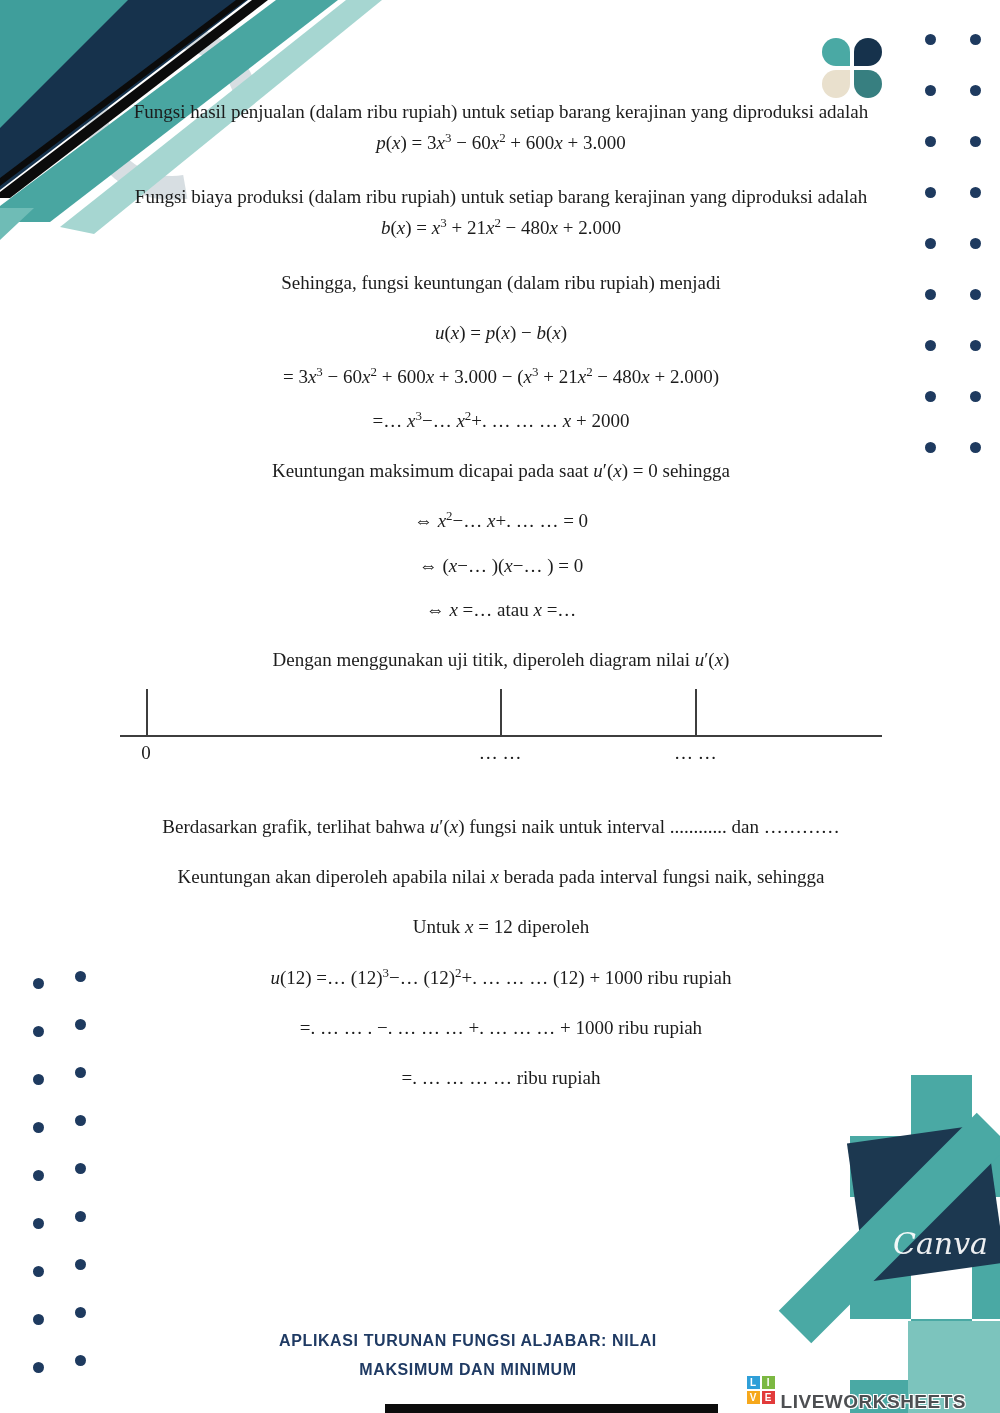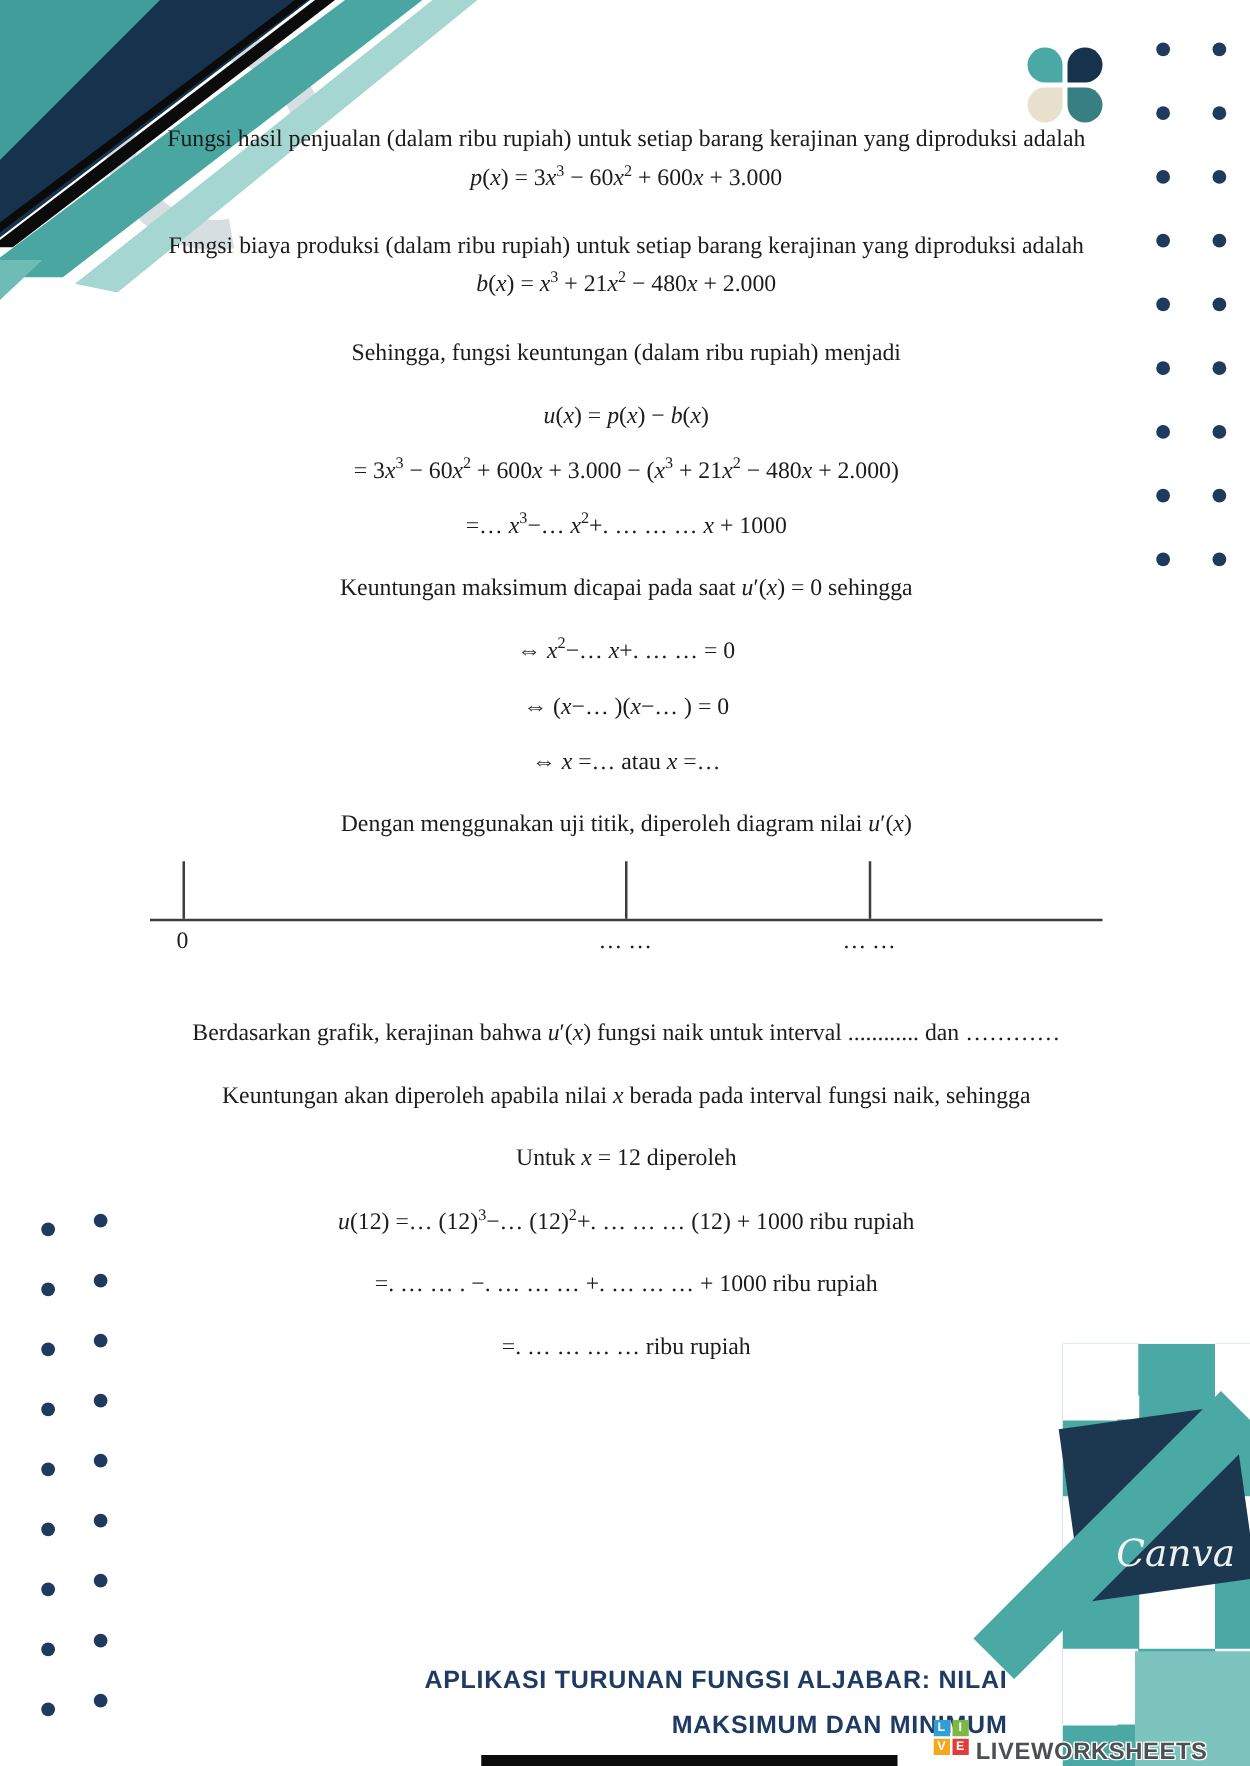--- a/index.html
+++ b/index.html
@@ -25,23 +25,23 @@
   .msup { font-size:0.68em; vertical-align:super; line-height:0; }
 
   
   .numline { position:relative; height:48px; border-bottom:2px solid #3d3d3d; margin-top:12px; }
   .tick { position:absolute; bottom:0; width:2px; height:46px; background:#3d3d3d; }
   .nl-labels { position:relative; height:32px; margin-bottom:42px; }
   .nl-label { position:absolute; transform:translateX(-50%); white-space:nowrap; }
 
   
   .footer-title {
-    position:absolute; left:106px; top:1326px; width:700px; text-align:right;
+    position:absolute; left:118px; top:1326px; width:700px; text-align:center;
     font-family:"Liberation Sans","DejaVu Sans",sans-serif; font-weight:700;
-    font-size:20px; line-height:1.82; letter-spacing:0.6px; color:#1f3a63; z-index:3;
+    font-size:16px; line-height:1.82; letter-spacing:0.6px; color:#1f3a63; z-index:3;
   }
 
   
   .brand { position:absolute; right:34px; top:1367px; display:flex; align-items:center; gap:6px; z-index:4; }
   .brand-grid { display:grid; grid-template-columns:13px 13px; grid-template-rows:13px 13px; gap:2px; }
   .bg-cell {
     color:#fff; font-size:10px; font-weight:700; font-family:"Liberation Sans",sans-serif;
     display:flex; align-items:center; justify-content:center;
   }
   .c-l{background:#2f9fd8;} .c-i{background:#7cb842;} .c-v{background:#f6a81c;} .c-e{background:#e23b3b;}
@@ -174,42 +174,42 @@
   <div class="br-light"></div>
 </div>
 
 <div class="content">
   <p class="just mb-lg"><span>Fungsi hasil penjualan (dalam ribu rupiah) untuk setiap barang kerajinan yang diproduksi adalah </span><span class="mvar">p</span><span>(</span><span class="mvar">x</span><span>) = 3</span><span class="mvar">x</span><span class="msup">3</span><span> − 60</span><span class="mvar">x</span><span class="msup">2</span><span> + 600</span><span class="mvar">x</span><span> + 3.000</span></p>
   <p class="just mb-lg"><span>Fungsi biaya produksi (dalam ribu rupiah) untuk setiap barang kerajinan yang diproduksi adalah </span><span class="mvar">b</span><span>(</span><span class="mvar">x</span><span>) = </span><span class="mvar">x</span><span class="msup">3</span><span> + 21</span><span class="mvar">x</span><span class="msup">2</span><span> − 480</span><span class="mvar">x</span><span> + 2.000</span></p>
   <p class="mb-md">Sehingga, fungsi keuntungan (dalam ribu rupiah) menjadi</p>
 
   <p class="math mb-sm"><span class="mvar">u</span><span>(</span><span class="mvar">x</span><span>) = </span><span class="mvar">p</span><span>(</span><span class="mvar">x</span><span>) − </span><span class="mvar">b</span><span>(</span><span class="mvar">x</span><span>)</span></p>
   <p class="math mb-sm ind1"><span>= 3</span><span class="mvar">x</span><span class="msup">3</span><span> − 60</span><span class="mvar">x</span><span class="msup">2</span><span> + 600</span><span class="mvar">x</span><span> + 3.000 − (</span><span class="mvar">x</span><span class="msup">3</span><span> + 21</span><span class="mvar">x</span><span class="msup">2</span><span> − 480</span><span class="mvar">x</span><span> + 2.000)</span></p>
-  <p class="math mb-md ind1"><span>=… </span><span class="mvar">x</span><span class="msup">3</span><span>−… </span><span class="mvar">x</span><span class="msup">2</span><span>+. … … … </span><span class="mvar">x</span><span> + 1000</span></p>
+  <p class="math mb-md ind1"><span>=… </span><span class="mvar">x</span><span class="msup">3</span><span>−… </span><span class="mvar">x</span><span class="msup">2</span><span>+. … … … </span><span class="mvar">x</span><span> + 2000</span></p>
 
   <p class="mb-md"><span>Keuntungan maksimum dicapai pada saat </span><span class="mvar">u</span><span>′(</span><span class="mvar">x</span><span>) = 0 sehingga</span></p>
 
   <p class="math mb-sm ind2"><span>⇔ </span><span class="mvar">x</span><span class="msup">2</span><span>−… </span><span class="mvar">x</span><span>+. … … = 0</span></p>
   <p class="math mb-sm ind2"><span>⇔ (</span><span class="mvar">x</span><span>−… )(</span><span class="mvar">x</span><span>−… ) = 0</span></p>
   <p class="math mb-md ind2"><span>⇔ </span><span class="mvar">x</span><span> =… atau </span><span class="mvar">x</span><span> =…</span></p>
 
   <p><span>Dengan menggunakan uji titik, diperoleh diagram nilai </span><span class="mvar">u</span><span>′(</span><span class="mvar">x</span><span>)</span></p>
 
   <div class="numline">
     <div class="tick" style="left:3.4%"></div>
     <div class="tick" style="left:49.9%"></div>
     <div class="tick" style="left:75.5%"></div>
   </div>
   <div class="nl-labels">
     <span class="nl-label" style="left:3.4%">0</span>
     <span class="nl-label" style="left:49.9%">… …</span>
     <span class="nl-label" style="left:75.5%">… …</span>
   </div>
 
-  <p class="just mb-md"><span>Berdasarkan grafik, kerajinan bahwa </span><span class="mvar">u</span><span>′(</span><span class="mvar">x</span><span>) fungsi naik untuk interval ............ dan …………</span></p>
+  <p class="just mb-md"><span>Berdasarkan grafik, terlihat bahwa </span><span class="mvar">u</span><span>′(</span><span class="mvar">x</span><span>) fungsi naik untuk interval ............ dan …………</span></p>
   <p class="just mb-md"><span>Keuntungan akan diperoleh apabila nilai </span><span class="mvar">x</span><span> berada pada interval fungsi naik, sehingga</span></p>
   <p class="mb-md"><span>Untuk </span><span class="mvar">x</span><span> = 12 diperoleh</span></p>
 
   <p class="math mb-md"><span class="mvar">u</span><span>(12) =… (12)</span><span class="msup">3</span><span>−… (12)</span><span class="msup">2</span><span>+. … … … (12) + 1000 ribu rupiah</span></p>
   <p class="math mb-md ind3"><span>=. … … . −. … … … +. … … … + 1000 ribu rupiah</span></p>
   <p class="math ind3"><span>=. … … … … ribu rupiah</span></p>
 </div>
 
 <div class="footer-title">
   <div>APLIKASI TURUNAN FUNGSI ALJABAR: NILAI</div>

